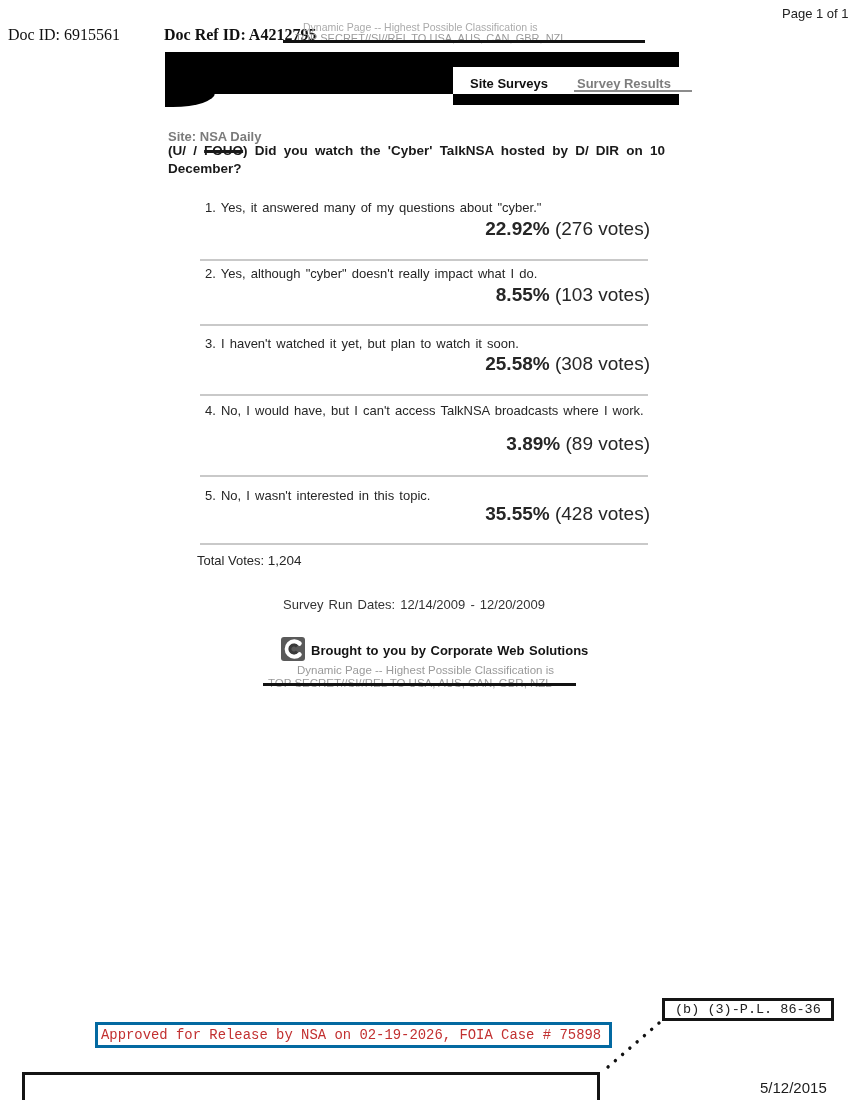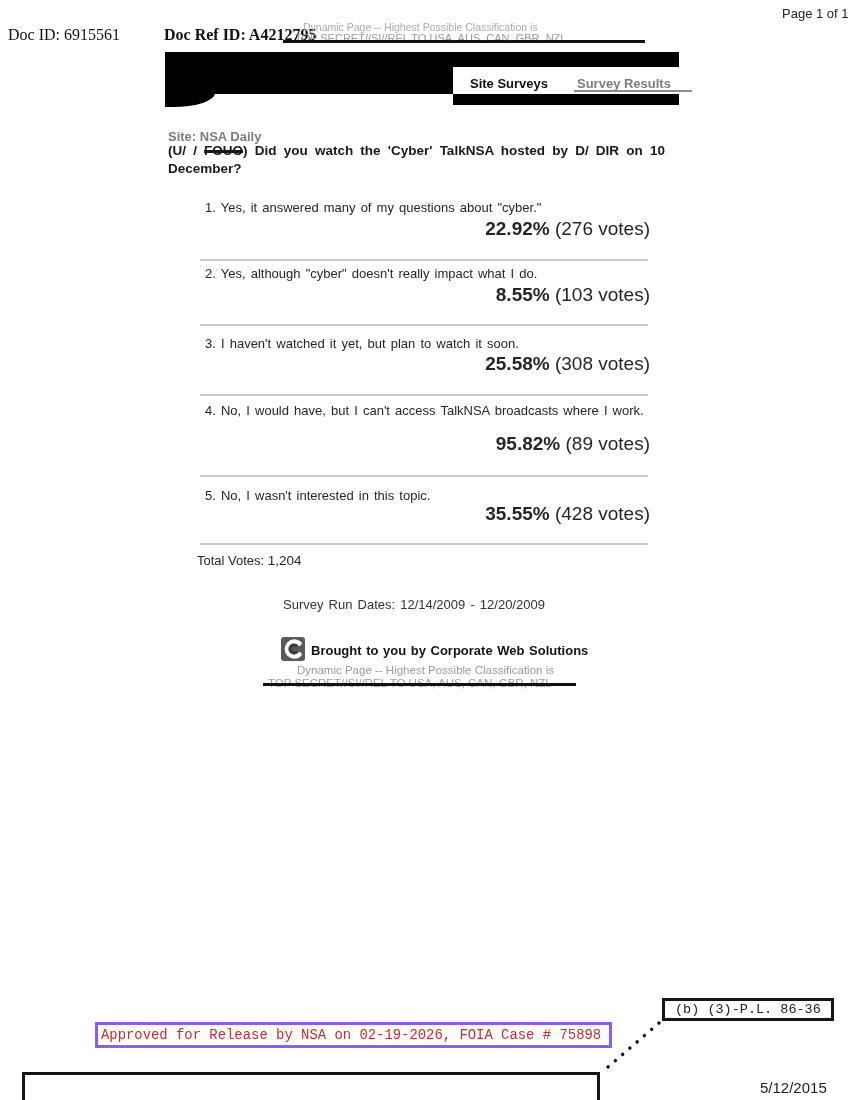--- a/index.html
+++ b/index.html
@@ -57,21 +57,21 @@
   .total-line .val { font-weight: normal; font-size: 13.5px; }
   .run-dates { left: 283px; top: 597px; font-size: 13px; color: #333; word-spacing: 1.5px; }
 
   .logo { left: 281px; top: 637px; width: 24px; height: 24px; }
   .credit { left: 311px; top: 643px; font-size: 13px; font-weight: bold; color: #141414; word-spacing: 1px; }
 
   
   .b3-box { left: 662px; top: 998px; border: 3px solid #151515; padding: 1px 10px;
             font-family: "Liberation Mono", monospace; font-size: 13.5px; color: #222;
             white-space: nowrap; background: #fff; }
-  .red-box { left: 95px; top: 1022px; width: 505px; border: 3px solid #8b5cf6; padding: 2px 3px;
+  .red-box { left: 95px; top: 1022px; width: 505px; border: 3px solid #0369a1; padding: 2px 3px;
              font-family: "Liberation Mono", monospace; font-size: 13.9px; color: #c23030;
              white-space: nowrap; overflow: hidden; }
   .dots-svg { left: 596px; top: 1017px; }
   .big-rect { left: 22px; top: 1072px; width: 572px; height: 60px; border: 3px solid #141414; }
   .print-date { left: 760px; top: 1079px; font-size: 15px; color: #1c1c1c; }
 </style>
 </head>
 <body>
 
 <div class="page">
@@ -102,21 +102,21 @@
 
   <div class="abs opt-text" style="top:266px">2. Yes, although "cyber" doesn't really impact what I do.</div>
   <div class="abs opt-pct" style="top:284px"><span class="pct">8.55%</span> <span>(103 votes)</span></div>
   <div class="abs divider" style="top:324px"></div>
 
   <div class="abs opt-text" style="top:336px">3. I haven't watched it yet, but plan to watch it soon.</div>
   <div class="abs opt-pct" style="top:353px"><span class="pct">25.58%</span> <span>(308 votes)</span></div>
   <div class="abs divider" style="top:394px"></div>
 
   <div class="abs opt-text" style="top:403px">4. No, I would have, but I can't access TalkNSA broadcasts where I work.</div>
-  <div class="abs opt-pct" style="top:433px"><span class="pct">95.82%</span> <span>(89 votes)</span></div>
+  <div class="abs opt-pct" style="top:433px"><span class="pct">3.89%</span> <span>(89 votes)</span></div>
   <div class="abs divider" style="top:475px"></div>
 
   <div class="abs opt-text" style="top:488px">5. No, I wasn't interested in this topic.</div>
   <div class="abs opt-pct" style="top:503px"><span class="pct">35.55%</span> <span>(428 votes)</span></div>
   <div class="abs divider" style="top:543px"></div>
 
   <div class="abs total-line"><span>Total Votes:</span> <span class="val">1,204</span></div>
   <div class="abs run-dates">Survey Run Dates: 12/14/2009 - 12/20/2009</div>
 
   <div class="abs logo">

